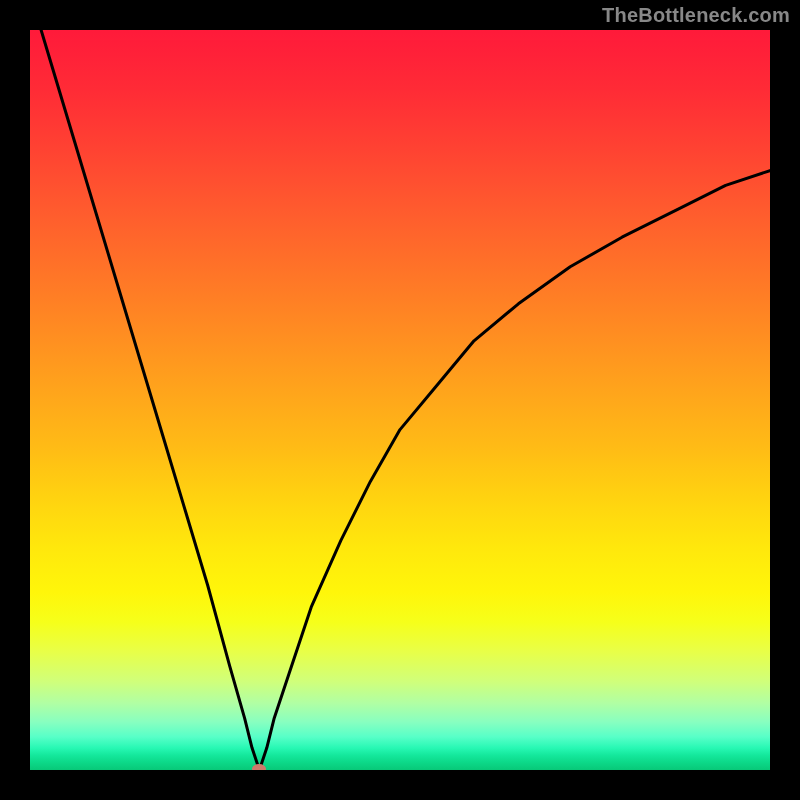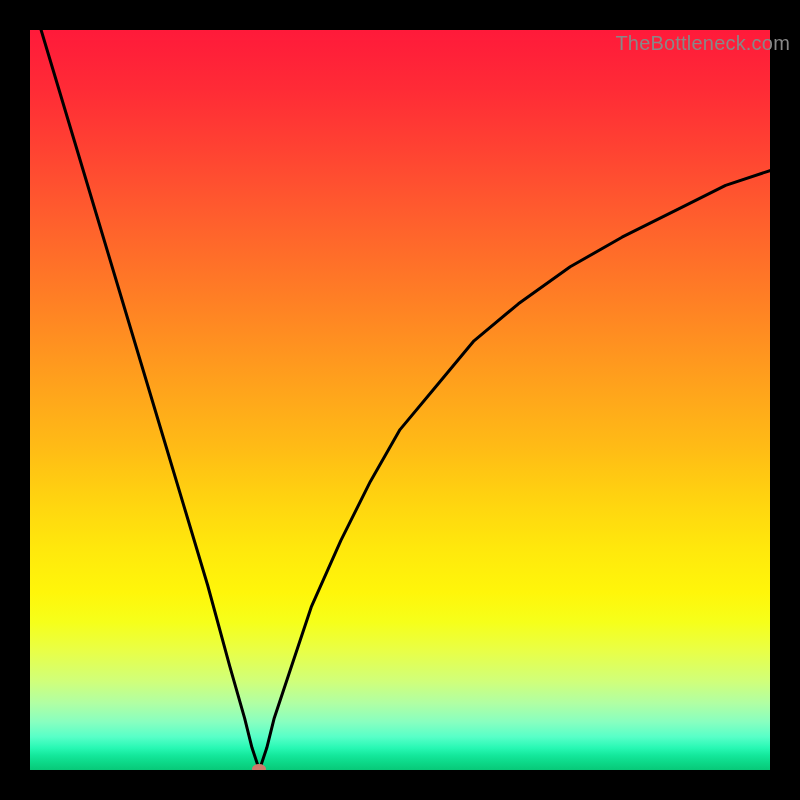--- a/index.html
+++ b/index.html
@@ -71,22 +71,21 @@
     background: #cf7a6a;
     border-radius: 50%;
   }
   .watermark {
     position: absolute;
     top: 4px;
     right: 10px;
     color: #888888;
     font-size: 20px;
     letter-spacing: 0.2px;
-    font-weight: 400;
-    margin-top: 28px;
+    font-weight: 700;
   }
 </style>
 </head>
 <body>
 
 <div class="frame">
 
   <div class="plot">
     <div class="gradient"></div>
 

